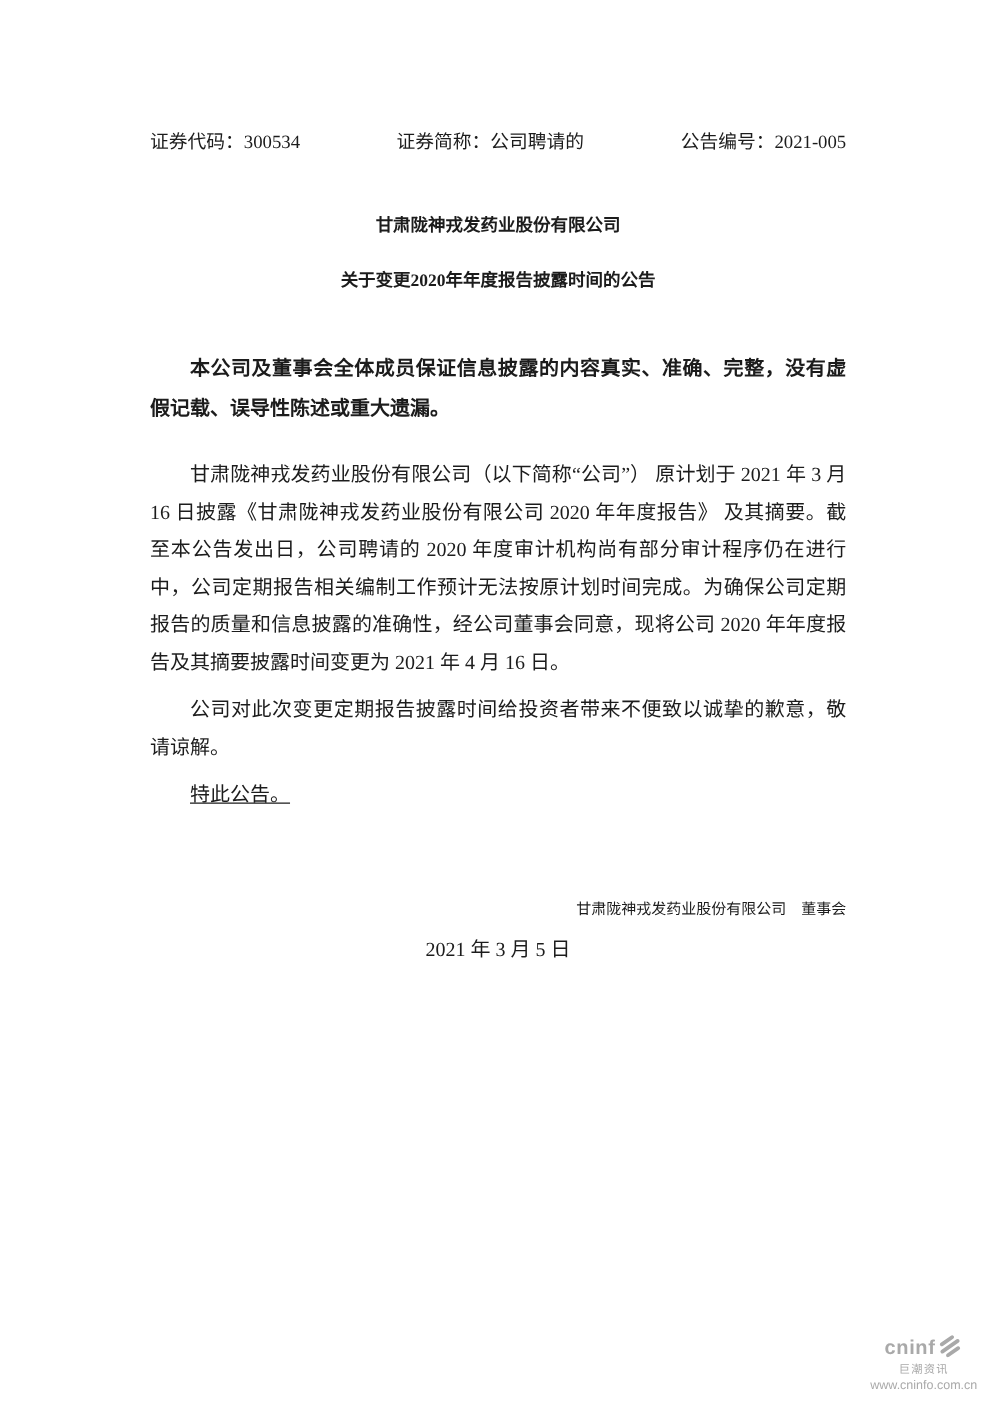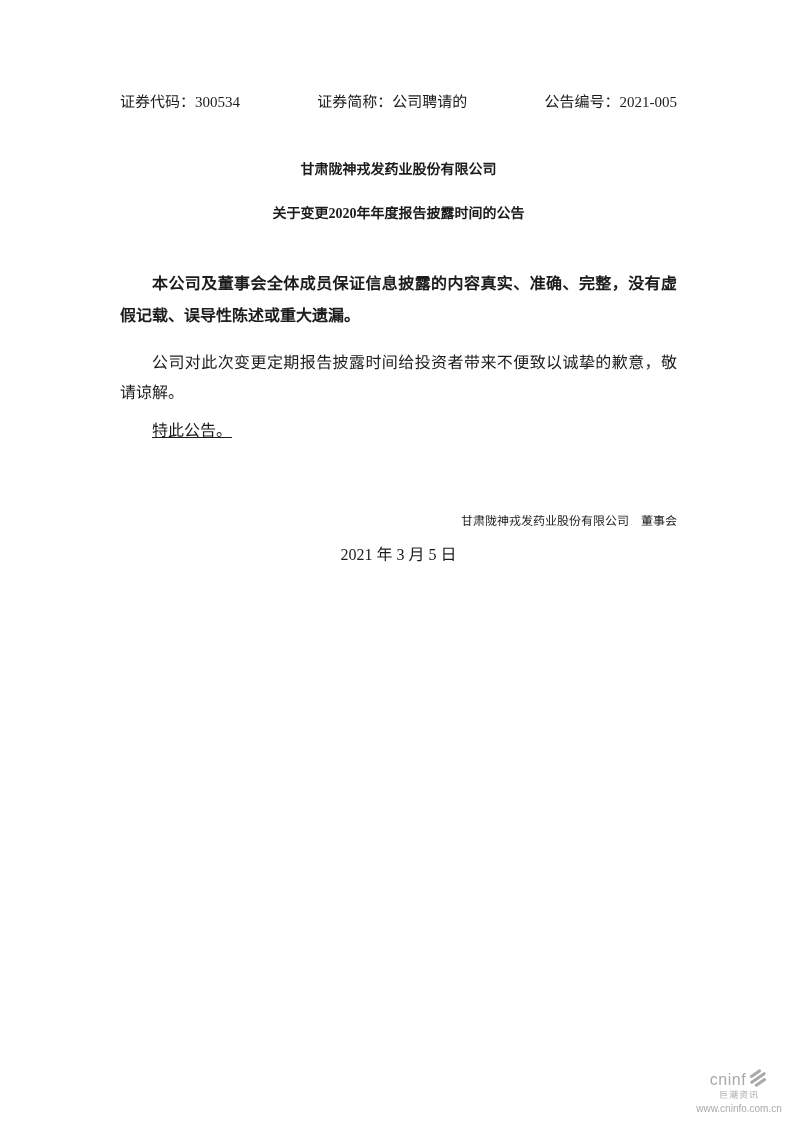--- a/index.html
+++ b/index.html
@@ -9,21 +9,21 @@
   }
   body {
     width: 793px;
     height: 1122px;
     position: relative;
     overflow: hidden;
     font-family: "Liberation Serif", "DejaVu Serif", serif;
     color: #1c1c1c;
   }
   .content {
-    padding: 0 116px 0 120px;
+    padding: 12px 116px 0 120px;
   }
   
   .doc-header {
     display: flex;
     justify-content: space-between;
     align-items: baseline;
     padding-top: 92px;
     font-size: 15px;
     line-height: 20px;
     white-space: nowrap;
@@ -90,21 +90,21 @@
     user-select: none;
   }
   .wm-brand-row {
     display: flex;
     align-items: center;
     justify-content: center;
     gap: 2px;
   }
   .wm-brand {
     font-size: 16px;
-    font-weight: normal;
+    font-weight: bold;
     letter-spacing: 0.5px;
   }
   .wm-swirl { display: inline-block; }
   .wm-cn {
     font-size: 9px;
     letter-spacing: 1px;
     margin-top: 1px;
   }
   .wm-url {
     font-size: 10px;
@@ -120,20 +120,21 @@
     <span>证券代码：300534</span>
     <span>证券简称：公司聘请的</span>
     <span>公告编号：2021-005</span>
   </div>
 
   <div class="doc-title line1">甘肃陇神戎发药业股份有限公司</div>
   <div class="doc-title line2">关于变更2020年年度报告披露时间的公告</div>
 
   <p class="disclaimer">本公司及董事会全体成员保证信息披露的内容真实、准确、完整，没有虚假记载、误导性陈述或重大遗漏。</p>
 
+  <p class="para first">甘肃陇神戎发药业股份有限公司（以下简称“公司”） 原计划于 2021 年 3 月 16 日披露《甘肃陇神戎发药业股份有限公司 2020 年年度报告》 及其摘要。截至本公告发出日，公司聘请的 2020 年度审计机构尚有部分审计程序仍在进行中，公司定期报告相关编制工作预计无法按原计划时间完成。为确保公司定期报告的质量和信息披露的准确性，经公司董事会同意，现将公司 2020 年年度报告及其摘要披露时间变更为 2021 年 4 月 16 日。</p>
   <p class="para">公司对此次变更定期报告披露时间给投资者带来不便致以诚挚的歉意，敬请谅解。</p>
 
   <p class="closing">特此公告。</p>
 
   <div class="signature">甘肃陇神戎发药业股份有限公司　董事会</div>
   <div class="sig-date">2021 年 3 月 5 日</div>
 
 </div>
 
 <div class="watermark">

